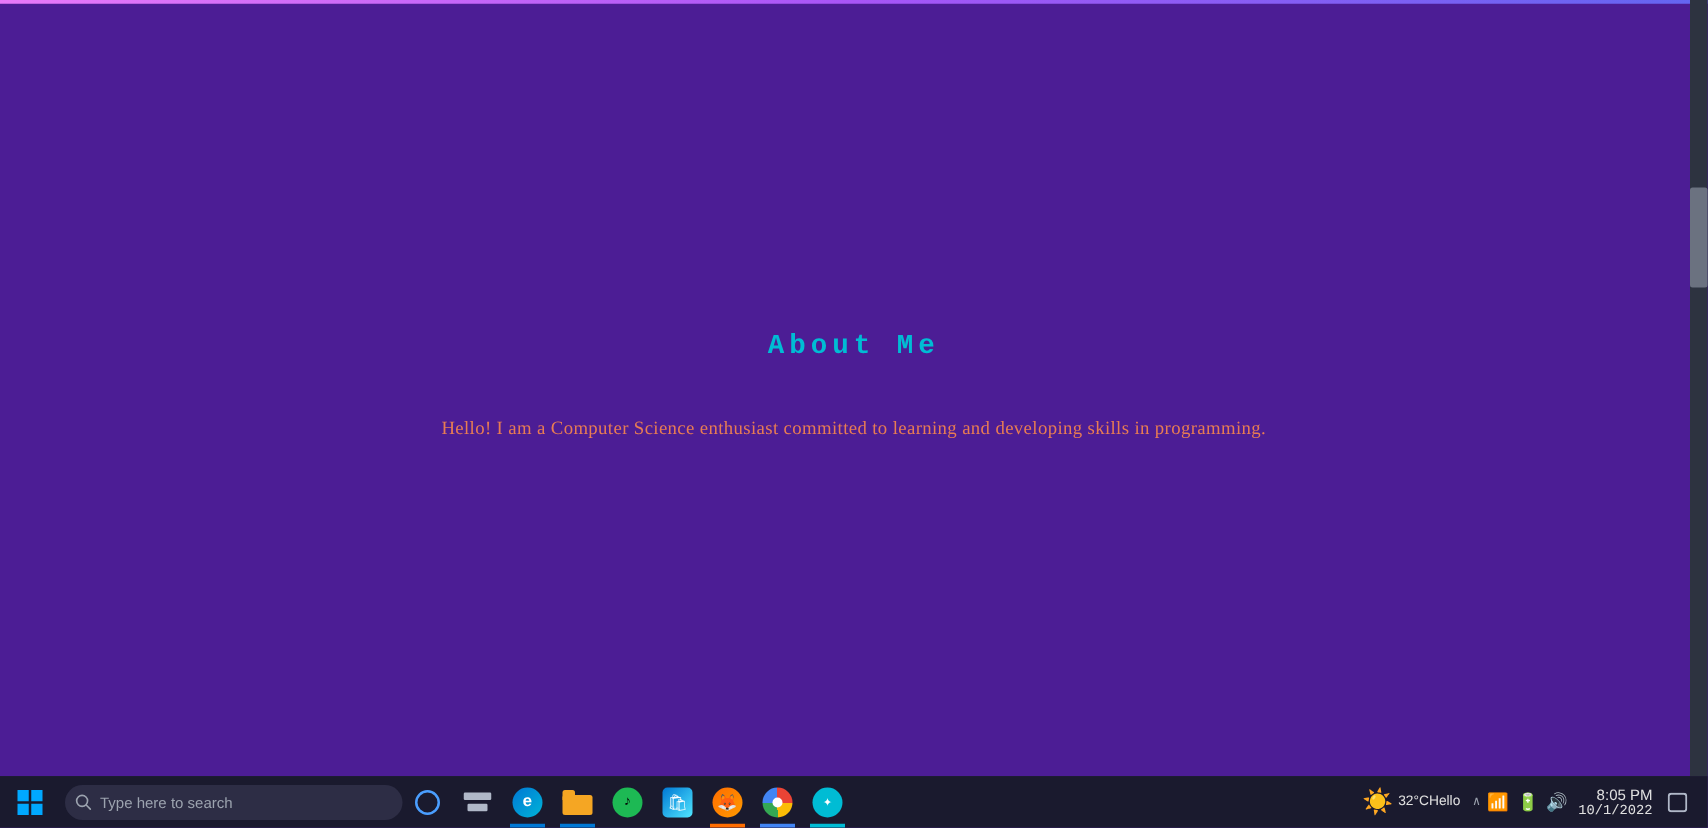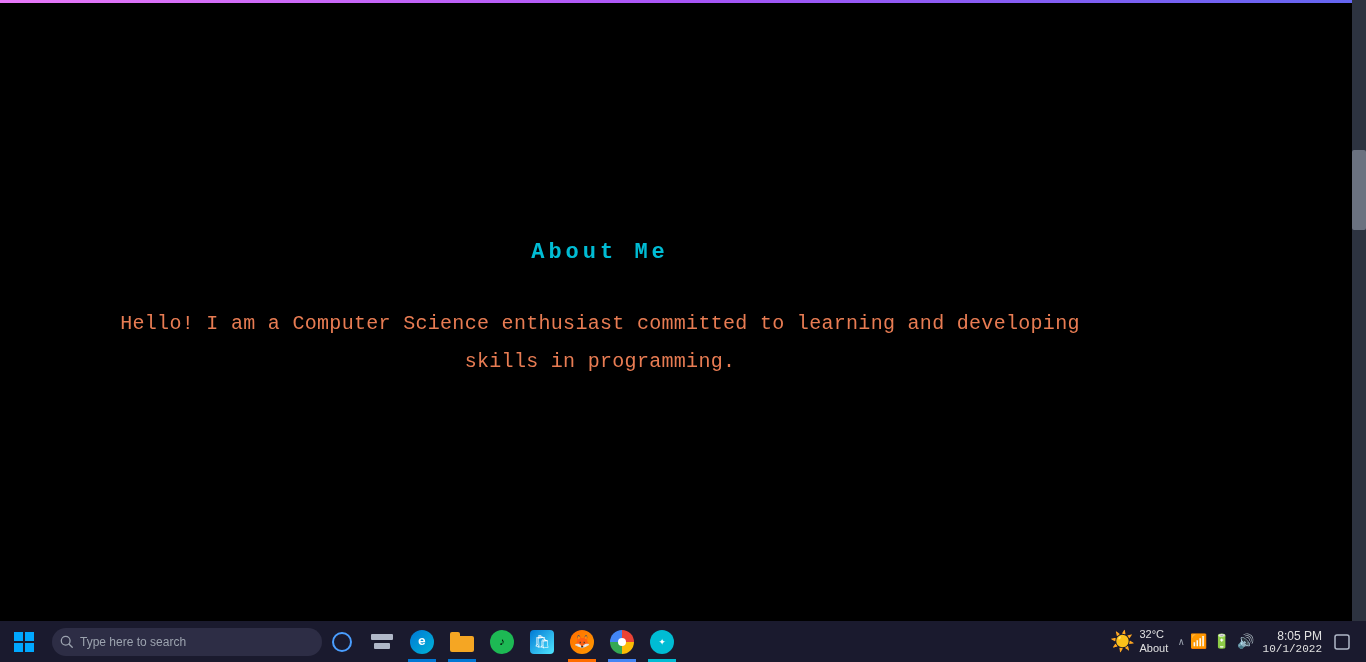--- a/index.html
+++ b/index.html
@@ -11,24 +11,24 @@
       font-family: 'Courier New', Courier, monospace;
       background-color: #1e2430;
       color: #e0e0e0;
       position: relative;
     }
 
     
     .main-content {
       width: 1366px;
       height: 621px;
-      background-color: #000000;
+      background-color: #4c1d95;
       display: flex;
       flex-direction: column;
-      align-items: flex-start;
+      align-items: center;
       justify-content: center;
       position: relative;
     }
 
     
     .scrollbar-track {
       position: absolute;
       right: 0;
       top: 0;
       width: 14px;
@@ -65,23 +65,23 @@
       color: #00bcd4;
       font-size: 22px;
       font-weight: bold;
       letter-spacing: 4px;
       margin-bottom: 40px;
       font-family: 'Courier New', Courier, monospace;
     }
 
     .about-text {
       color: #e87c53;
-      font-size: 20px;
+      font-size: 15px;
       line-height: 1.9;
-      font-family: Liberation Mono, monospace;
+      font-family: Liberation Serif, serif;
       letter-spacing: 0.3px;
     }
 
     
     .taskbar {
       position: absolute;
       bottom: 0;
       left: 0;
       width: 1366px;
       height: 41px;
@@ -458,23 +458,23 @@
 
   <div class="taskbar-icon">
     <div class="teal-icon">✦</div>
     <div class="active-underline" style="background:#00bcd4"></div>
   </div>
 
   <div class="system-tray">
 
     <div class="weather-widget">
       <span class="weather-emoji">☀️</span>
-      <div style="display:flex;flex-direction:column;line-height:1.2;">
+      <div style="display:flex;flex-direction:row;line-height:1.2;text-align:center;">
         <span class="weather-text">32°C</span>
-        <span class="weather-text">About</span>
+        <span class="weather-text">Hello</span>
       </div>
     </div>
 
     <div class="tray-icons">
       <span class="chevron-icon">∧</span>
       <span class="network-icon">📶</span>
       <span class="battery-icon">🔋</span>
       <span class="volume-icon">🔊</span>
     </div>
 

